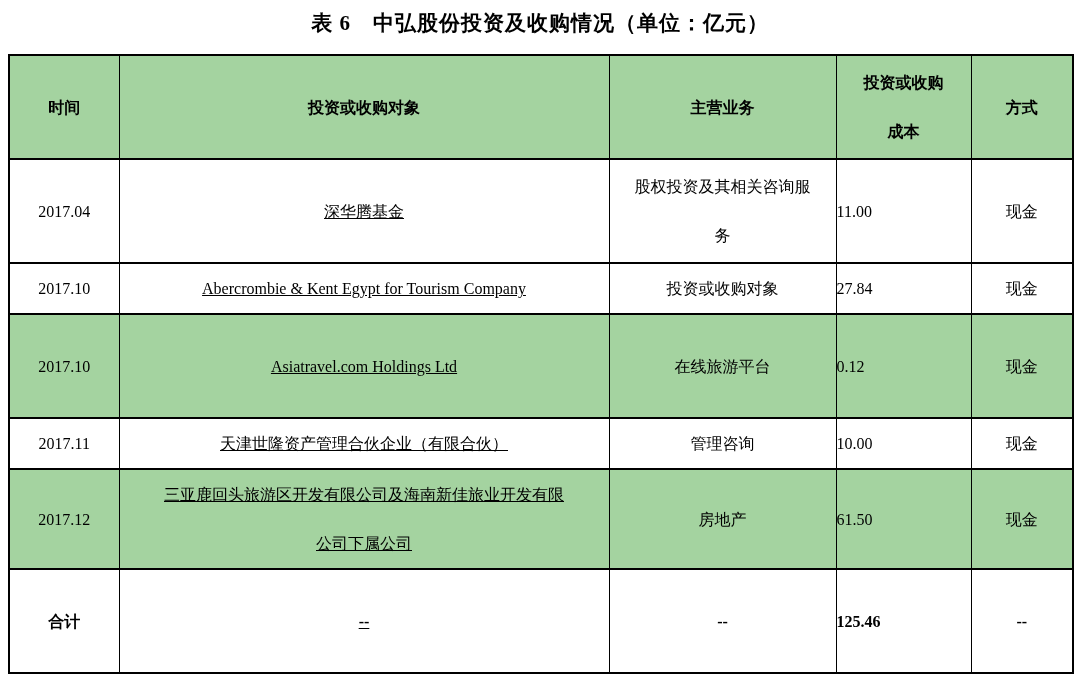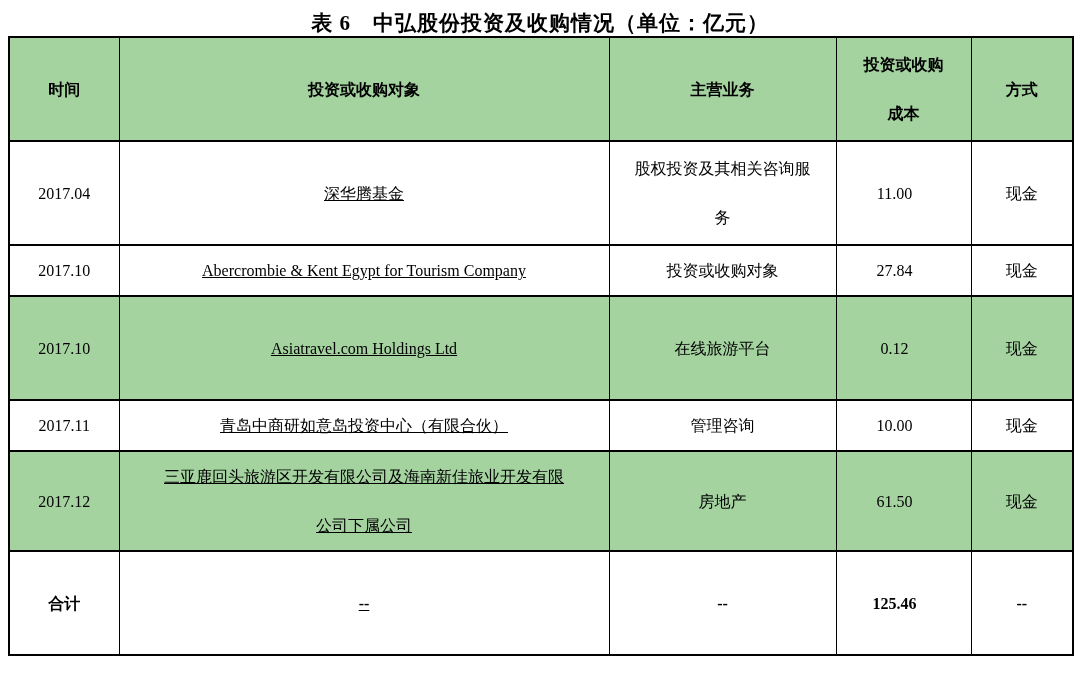--- a/index.html
+++ b/index.html
@@ -6,21 +6,21 @@
   html, body {
     width: 1080px; height: 691px;
     background: #ffffff;
     font-family: "Liberation Serif", "DejaVu Serif", serif;
     color: #000000;
     overflow: hidden;
   }
   .doc-title {
     width: 1080px;
     padding-top: 9px;
-    height: 36px;
+    height: 54px;
     text-align: center;
     font-size: 21px;
     font-weight: bold;
     letter-spacing: 1px;
   }
   table.report-table {
     border-collapse: collapse;
     table-layout: fixed;
     margin-left: 8px;
     width: 1064px;
@@ -40,21 +40,21 @@
   .report-table thead th { font-weight: bold; padding: 0 20px; }
   .report-table tbody tr { height: 50px; }
   .report-table tbody tr:nth-child(1) { height: 104px; }
   .report-table tbody tr:nth-child(3) { height: 104px; }
   .report-table tbody tr:nth-child(4) { height: 51px; }
   .report-table tbody tr:nth-child(5) { height: 51px; }
   .report-table tbody tr:nth-child(6) { height: 106px; }
   .report-table tr.highlight { background: var(--green); }
   .report-table td.col-target { padding: 0 40px; text-decoration: underline; }
   .report-table td.col-business { padding: 0 25px; font-family: Liberation Serif, serif; }
-  .report-table td.col-cost { text-align: center; padding-right: 18px; margin-left: 40px; }
+  .report-table td.col-cost { text-align: left; padding-right: 18px; margin-left: 40px; }
   .report-table tr.total-row { height: 49px; font-weight: bold; }
   :root { --green: #a4d3a0; }
 </style>
 </head>
 <body>
 
 <div class="doc-title">表 6　中弘股份投资及收购情况（单位：亿元）</div>
 
 <table class="report-table">
   <colgroup>
@@ -94,21 +94,21 @@
   <tr class="highlight">
     <td class="col-time">2017.10</td>
     <td class="col-target">Asiatravel.com Holdings Ltd</td>
     <td class="col-business">在线旅游平台</td>
     <td class="col-cost">0.12</td>
     <td class="col-method">现金</td>
   </tr>
 
   <tr>
     <td class="col-time">2017.11</td>
-    <td class="col-target">青岛中商研如意岛投资中心（有限合伙）</td>
+    <td class="col-target">天津世隆资产管理合伙企业（有限合伙）</td>
     <td class="col-business">管理咨询</td>
     <td class="col-cost">10.00</td>
     <td class="col-method">现金</td>
   </tr>
 
   <tr class="highlight">
     <td class="col-time">2017.12</td>
     <td class="col-target">三亚鹿回头旅游区开发有限公司及海南新佳旅业开发有限公司下属公司</td>
     <td class="col-business">房地产</td>
     <td class="col-cost">61.50</td>

